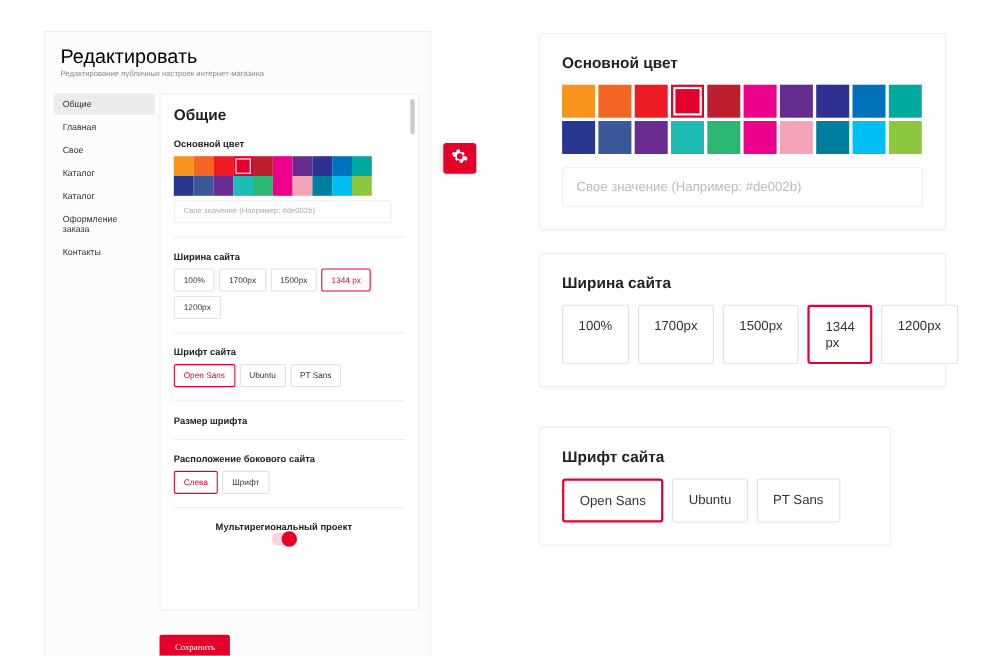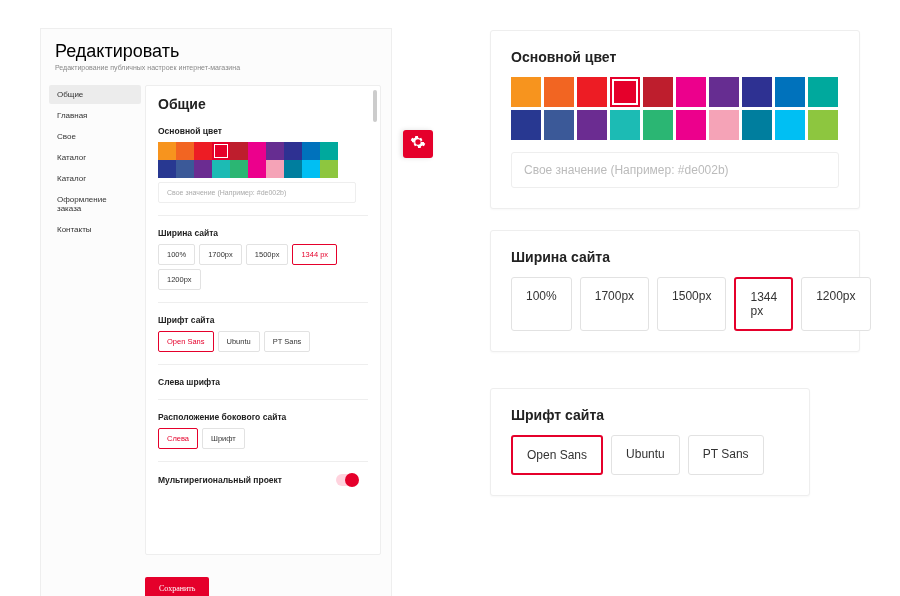--- a/index.html
+++ b/index.html
@@ -21,21 +21,21 @@
   .lp-label { font-size: 8.5px; font-weight: 700; color: #222; margin: 12px 0 6px 0; }
   .lp-hr { border: 0; border-top: 1px solid #eee; margin: 12px 0; }
   .sw-grid { display: flex; flex-wrap: wrap; width: 180px; }
   .sw { width: 18px; height: 18px; }
   .sw.sel { border: 2px solid #e5002b; padding: 1px; box-sizing: border-box; }
   .sw.sel > span { display: block; width: 100%; height: 100%; }
   .lp-input { margin-top: 4px; width: 198px; font-size: 7px; color: #aaa; border: 1px solid #eee; border-radius: 2px; padding: 6px 8px; }
   .opt-row { display: flex; gap: 4px; flex-wrap: wrap; }
   .opt { font-size: 7.5px; color: #333; border: 1px solid #e2e2e2; border-radius: 2px; padding: 5px 8px; background: #fff; cursor: pointer; }
   .opt.sel { border: 1.5px solid #e5002b; color: #e5002b; }
-  .toggle-row { display: flex; align-items: center; justify-content: space-between; width: 200px; }
+  .toggle-row { display: flex; align-items: center; justify-content: space-between; width: 200px; flex-direction: column; }
   .toggle { width: 22px; height: 12px; background: #ffd3de; border-radius: 6px; position: relative; }
   .toggle::after { content: ""; position: absolute; right: -1px; top: -1px; width: 14px; height: 14px; background: #e5002b; border-radius: 50%; }
   .save-btn { margin-top: 22px; background: #e5002b; color: #fff; font-size: 8px; padding: 7px 14px; border: none; border-radius: 2px; cursor: pointer; display: inline-block; font-family: Liberation Serif, serif; }
 
   
   .gear-tab { position: absolute; left: 403px; top: 130px; width: 30px; height: 28px; background: #e5002b; border-radius: 3px 3px 3px 3px; display: flex; align-items: center; justify-content: center; box-shadow: -2px 0 5px rgba(0,0,0,.12); }
   .gear-tab svg { width: 16px; height: 16px; fill: #fff; }
 
   
   .right-panel { position: absolute; left: 490px; background: #fff; border: 1px solid #eee; border-radius: 3px; padding: 18px 20px 20px 20px; box-shadow: 0 1px 2px rgba(0,0,0,.03); }
@@ -114,21 +114,21 @@
 
         <hr class="lp-hr">
         <div class="lp-label">Шрифт сайта</div>
         <div class="opt-row" id="lp-font">
             <div class="opt sel">Open Sans</div>
             <div class="opt">Ubuntu</div>
             <div class="opt">PT Sans</div>
           </div>
 
         <hr class="lp-hr">
-        <div class="lp-label">Слева шрифта</div>
+        <div class="lp-label">Размер шрифта</div>
 
         <hr class="lp-hr">
         <div class="lp-label">Расположение бокового сайта</div>
         <div class="opt-row" id="lp-sp">
             <div class="opt sel">Слева</div>
             <div class="opt">Шрифт</div>
           </div>
 
         <hr class="lp-hr">
         <div class="toggle-row">

